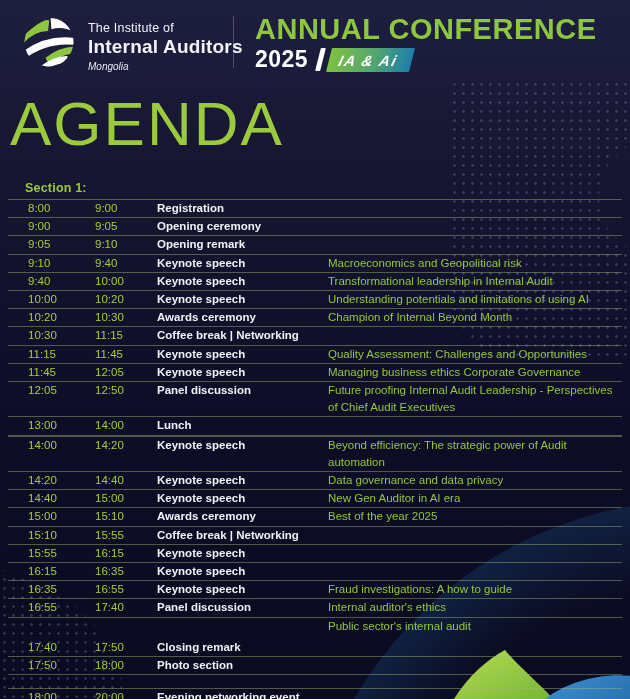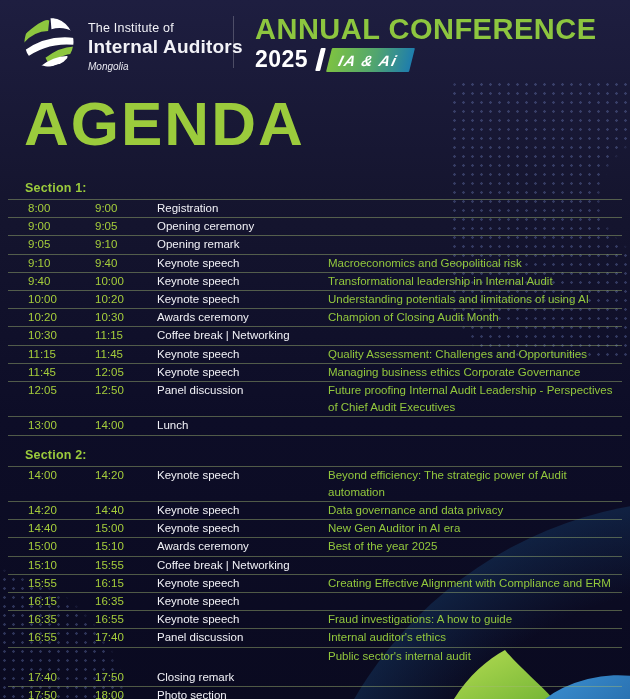--- a/index.html
+++ b/index.html
@@ -56,38 +56,38 @@
   .ev-line2{display:flex; align-items:center; margin-top:2px;}
   .ev-year{font-size:23px; font-weight:800; color:#ffffff; letter-spacing:0.5px; line-height:27px;}
   .ev-slash{width:5px; height:23px; background:#ffffff; transform:skewX(-14deg); margin:0 6px 0 10px; border-radius:1px;}
   .ev-badge{
     height:24px; padding:2px 14px 2px 10px; transform:skewX(-14deg);
     background:linear-gradient(90deg,#7dc242 0%, #51a56f 55%, #1e7dad 100%);
     display:flex; align-items:center; border-radius:1px;
   }
   .ev-badge span{font-size:15px; font-weight:bold; font-style:italic; color:#ffffff; letter-spacing:1.5px;}
   h1.agenda{
-    margin:4px 0 0 24px; font-size:62px; line-height:64px; font-weight:700;
+    margin:4px 0 0 10px; font-size:62px; line-height:64px; font-weight:400;
     color:var(--green-bright); letter-spacing:2px;
   }
   .tablewrap{margin:0 8px;}
   .section-label{
     margin:12px 0 3px 17px; font-size:12.5px; font-weight:bold; color:var(--green-bright);
     letter-spacing:0.2px; line-height:15px;
   }
   .section-label.first{margin-top:25px;}
   .row{
     display:grid; grid-template-columns:47px 42px 151px 1fr;
     padding-left:20px; min-height:17.4px; border-top:1px solid var(--line);
     font-size:11.5px; line-height:17.2px; align-items:start;gap:20px;
   }
   .row.no-top{border-top:none;}
   .row.bt-b{border-bottom:1px solid var(--line);}
   .row .t{color:var(--time-green); font-weight:500;}
-  .row .act{color:var(--white); font-weight:400;}
+  .row .act{color:var(--white); font-weight:700;}
   .row .topic{color:var(--topic-green); padding-right:6px;}
 </style>
 </head>
 <body>
 
 <div class="poster">
 
   <div class="deco dots-tr"></div>
   <div class="deco dots-bl"></div>
   <div class="deco glow-ring"></div>
@@ -178,21 +178,21 @@
         <div class="row">
           <span class="t">10:00</span>
           <span class="t">10:20</span>
           <span class="act">Keynote speech</span>
           <span class="topic">Understanding potentials and limitations of using AI</span>
         </div>
         <div class="row">
           <span class="t">10:20</span>
           <span class="t">10:30</span>
           <span class="act">Awards ceremony</span>
-          <span class="topic">Champion of Closing Audit Month</span>
+          <span class="topic">Champion of Internal Beyond Month</span>
         </div>
         <div class="row">
           <span class="t">10:30</span>
           <span class="t">11:15</span>
           <span class="act">Coffee break | Networking</span>
           <span class="topic"></span>
         </div>
         <div class="row">
           <span class="t">11:15</span>
           <span class="t">11:45</span>
@@ -210,21 +210,20 @@
           <span class="t">12:50</span>
           <span class="act">Panel discussion</span>
           <span class="topic">Future proofing Internal Audit Leadership - Perspectives of Chief Audit Executives</span>
         </div>
         <div class="row bt-b" style="min-height: 19px;">
           <span class="t">13:00</span>
           <span class="t">14:00</span>
           <span class="act">Lunch</span>
           <span class="topic"></span>
         </div>
-        <div class="section-label">Section 2:</div>
         <div class="row">
           <span class="t">14:00</span>
           <span class="t">14:20</span>
           <span class="act">Keynote speech</span>
           <span class="topic">Beyond efficiency: The strategic power of Audit automation</span>
         </div>
         <div class="row">
           <span class="t">14:20</span>
           <span class="t">14:40</span>
           <span class="act">Keynote speech</span>
@@ -245,21 +244,20 @@
         <div class="row">
           <span class="t">15:10</span>
           <span class="t">15:55</span>
           <span class="act">Coffee break | Networking</span>
           <span class="topic"></span>
         </div>
         <div class="row">
           <span class="t">15:55</span>
           <span class="t">16:15</span>
           <span class="act">Keynote speech</span>
-          <span class="topic">Creating Effective Alignment with Compliance and ERM</span>
         </div>
         <div class="row">
           <span class="t">16:15</span>
           <span class="t">16:35</span>
           <span class="act">Keynote speech</span>
         </div>
         <div class="row">
           <span class="t">16:35</span>
           <span class="t">16:55</span>
           <span class="act">Keynote speech</span>

